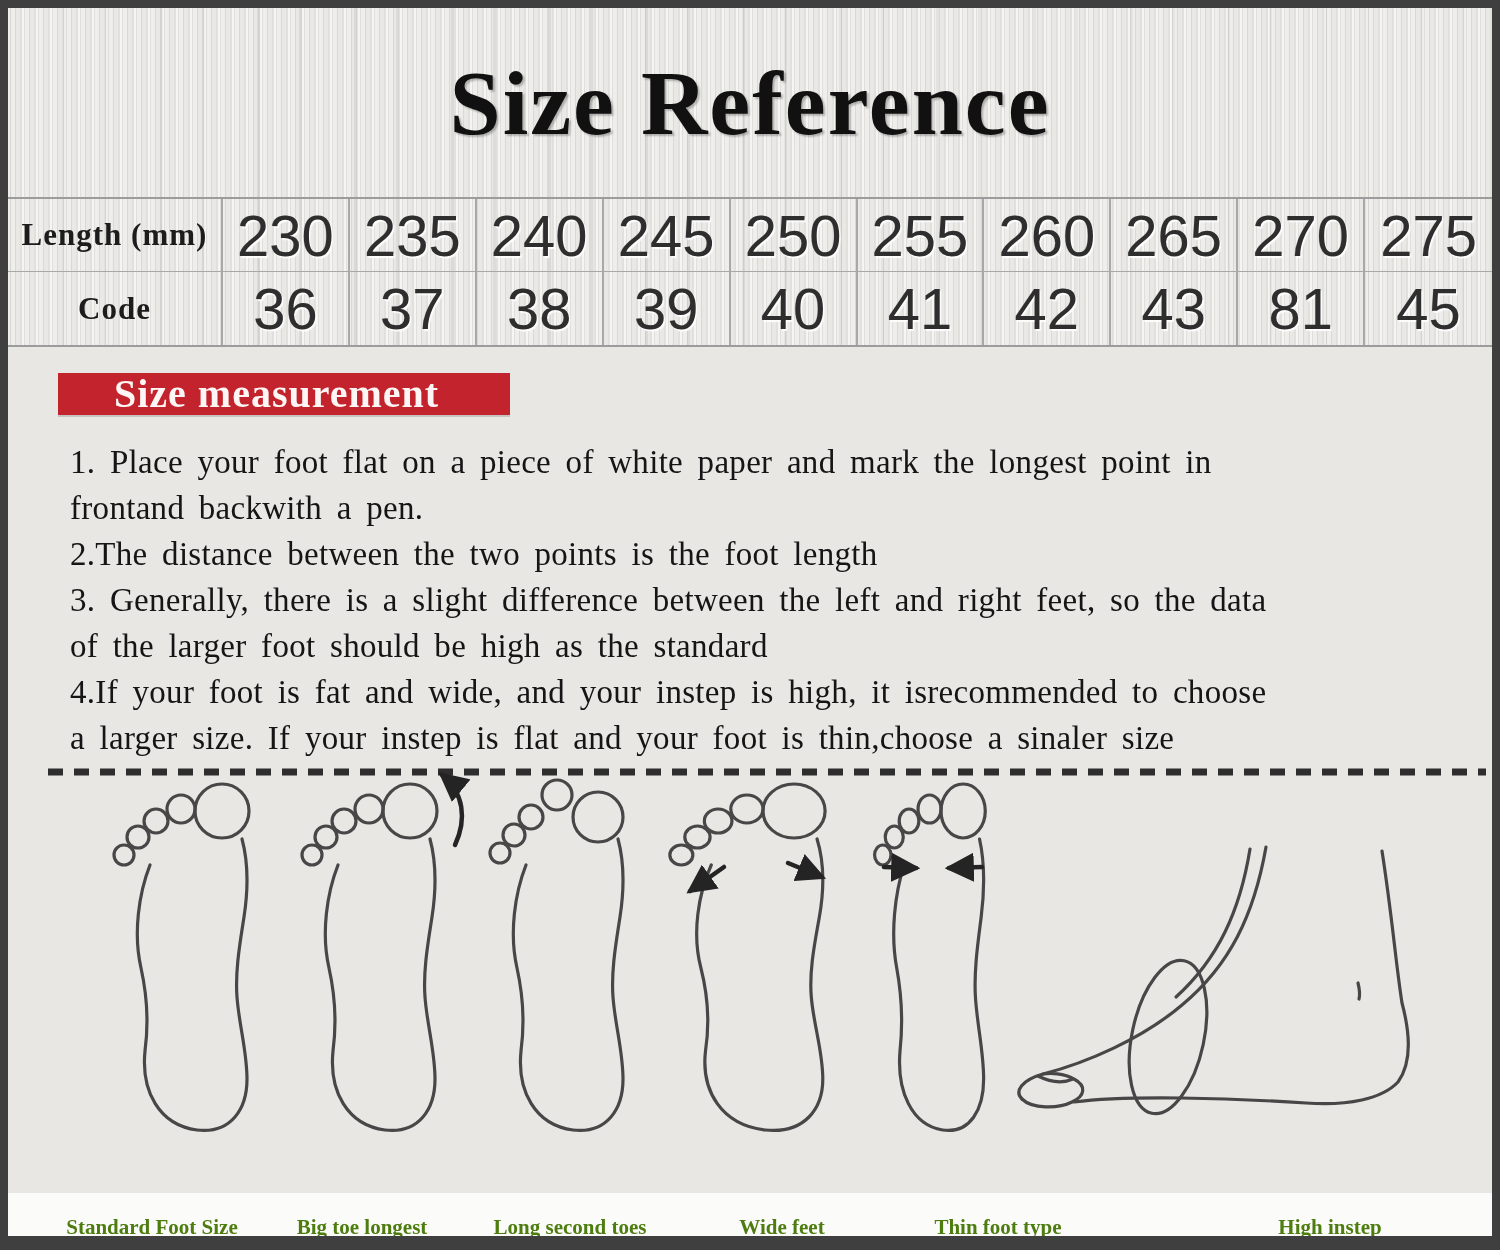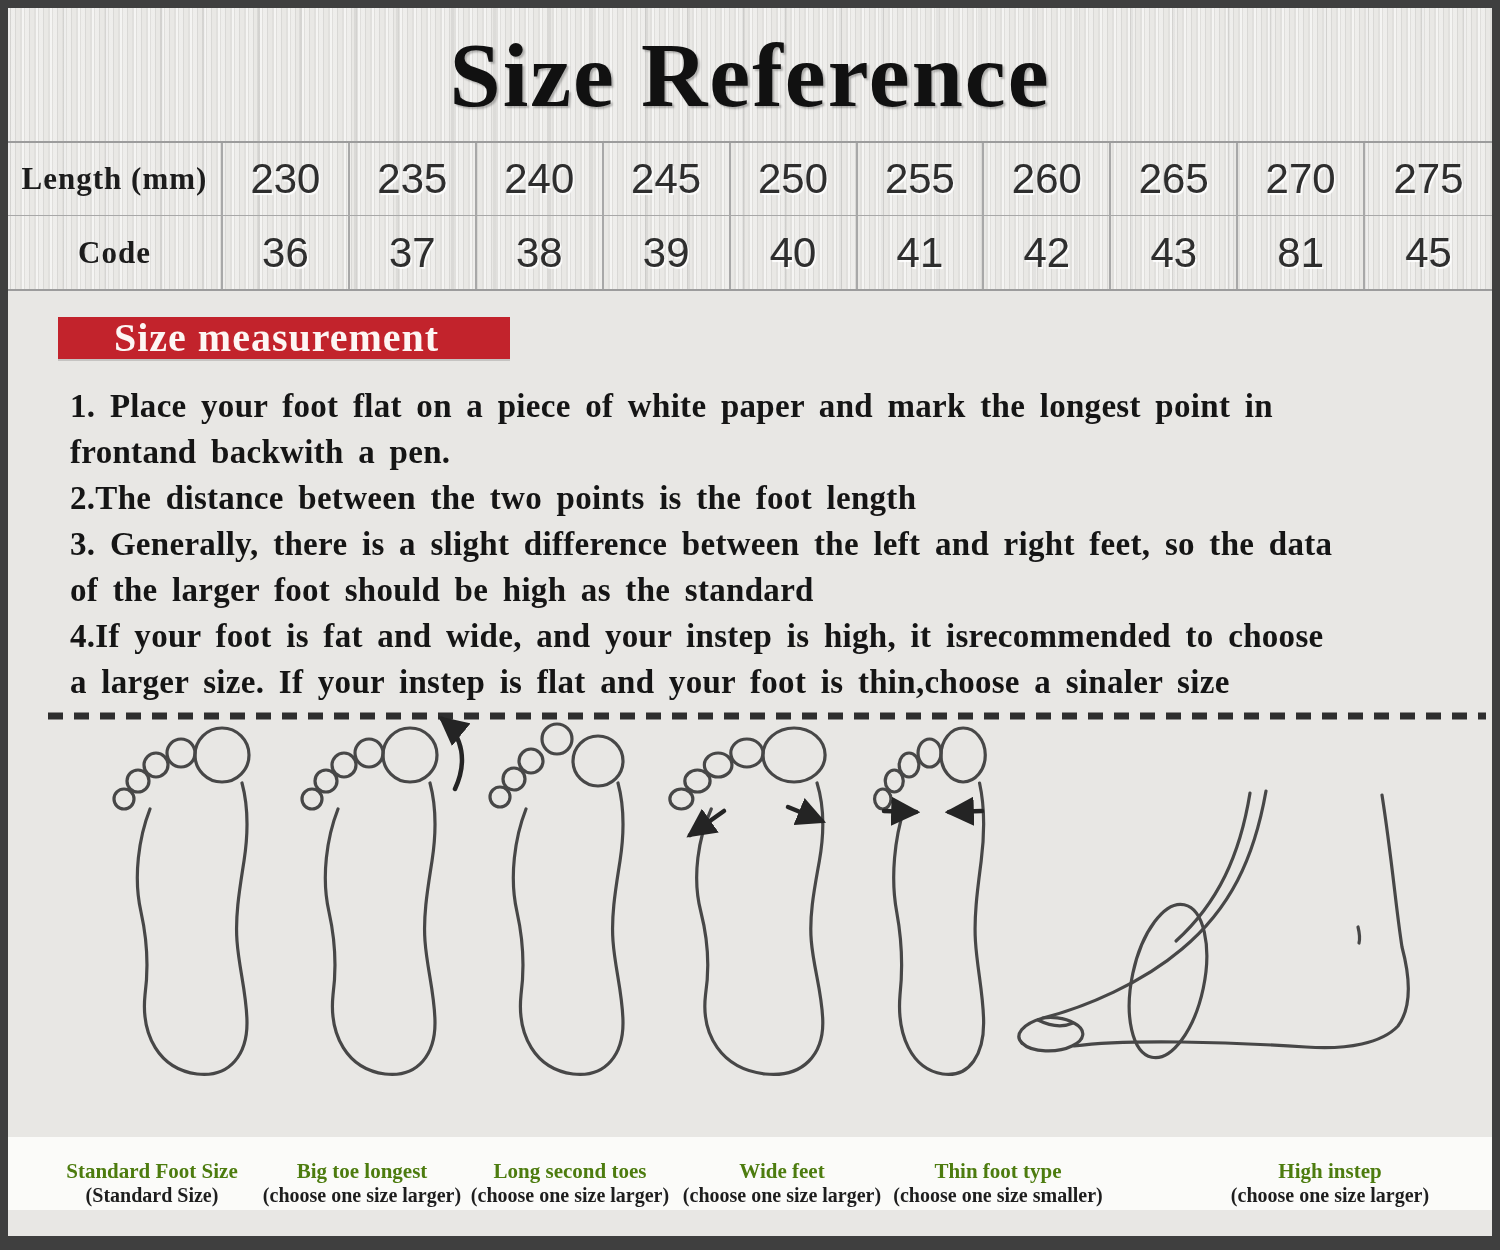--- a/index.html
+++ b/index.html
@@ -23,21 +23,21 @@
         rgba(120,120,120,.14) 7px 8px,
         rgba(255,255,255,0) 8px 12px,
         rgba(130,130,130,.08) 12px 14px),
       repeating-linear-gradient(90deg,
         rgba(110,110,110,.10) 0 3px,
         rgba(255,255,255,0) 3px 55px,
         rgba(110,110,110,.12) 55px 58px,
         rgba(255,255,255,0) 58px 97px),
       #e9e8e5;
   }
-  .header{height:133px;display:flex;align-items:center;justify-content:center;}
+  .header{height:189px;display:flex;align-items:center;justify-content:center;}
   .title{
     font-size:92px;font-weight:bold;color:#111;
     letter-spacing:2px;margin:0;line-height:1;
     text-shadow:2px 2px 2px rgba(0,0,0,.25);
   }
   .size-table{
     display:grid;
     grid-template-columns:215px repeat(10,1fr);
     grid-auto-rows:73px;
     border-top:2px solid #9c9c9c;
@@ -51,38 +51,38 @@
     box-sizing:border-box;
     text-align:right;
   }
   .size-table .cell:nth-child(11n+11){border-right:none;}
   .size-table .cell:nth-child(n+12){border-bottom:none;}
   .cell.head{
     font-weight:bold;font-size:31px;color:#1c1c1c;letter-spacing:1px;
   }
   .cell.num{
     font-family:"Liberation Sans","DejaVu Sans",sans-serif;
-    font-size:42px;color:#2e2e2e;
+    font-size:58px;color:#2e2e2e;
     text-shadow:1.5px 1.5px 1px rgba(255,255,255,.9),-0.5px -0.5px 0 rgba(0,0,0,.15);
   }
   .content{height:820px;background:#e8e7e4;}
   .banner{
     margin:26px 0 0 50px;
     width:452px;height:42px;
     background:#c2232c;
     box-shadow:0 2px 0 rgba(0,0,0,.15);
     display:flex;align-items:center;
   }
   .banner span{
     color:#fdf6f4;font-weight:bold;font-size:40px;
     padding-left:56px;letter-spacing:1px;line-height:58px;
   }
   .steps{margin:24px 30px 0 62px;}
   .step-line{
-    font-size:33px;font-weight:bold;color:#151515;
+    font-size:33px;font-weight:normal;color:#151515;
     line-height:46px;white-space:nowrap;
     word-spacing:6px;letter-spacing:.3px;
   }
   .feet-wrap{margin-top:4px;}
   .feet-svg{display:block;width:1484px;height:385px;}
   .fs{fill:none;stroke:#474747;stroke-width:3.2;stroke-linecap:round;vector-effect:non-scaling-stroke;}
   .fa{fill:none;stroke:#242424;stroke-width:4.5;stroke-linecap:round;}
   .labels{
     position:relative;height:73px;background:#fbfbf9;
   }

